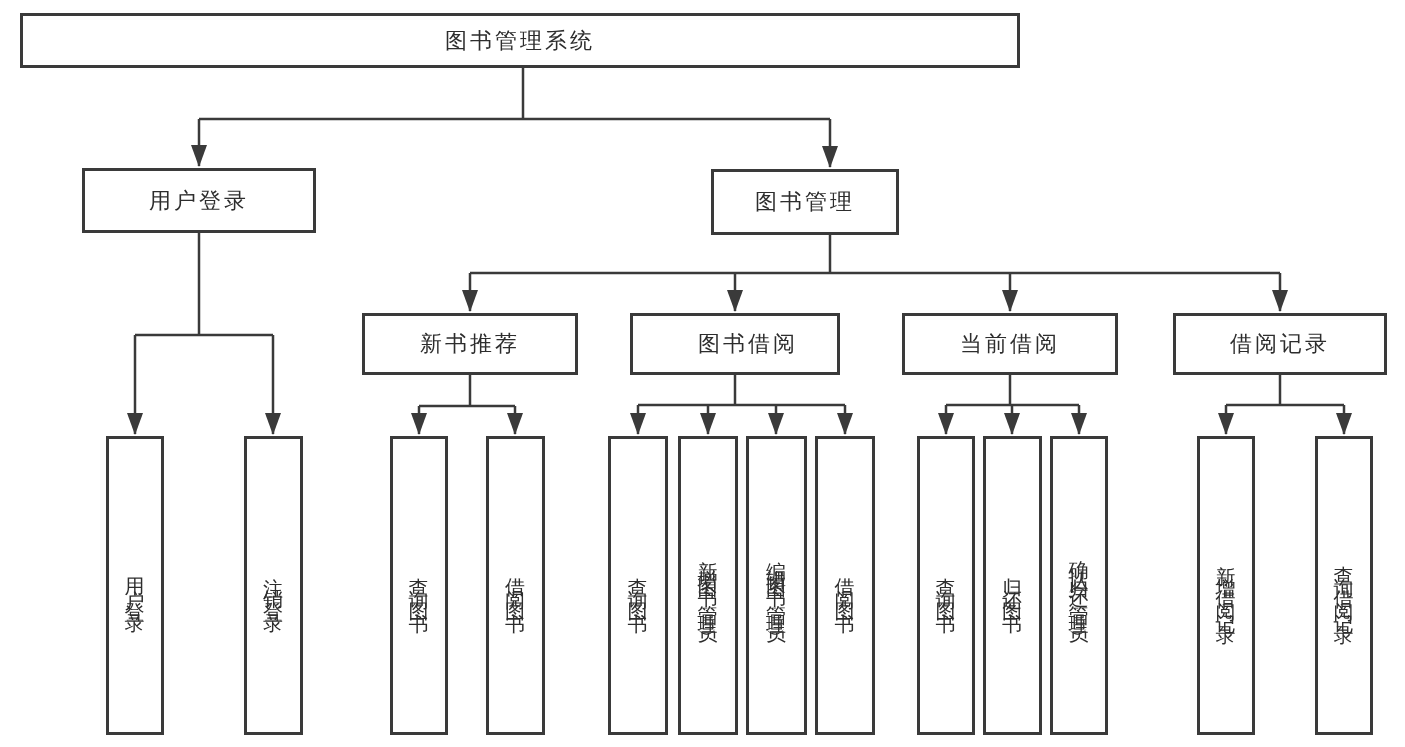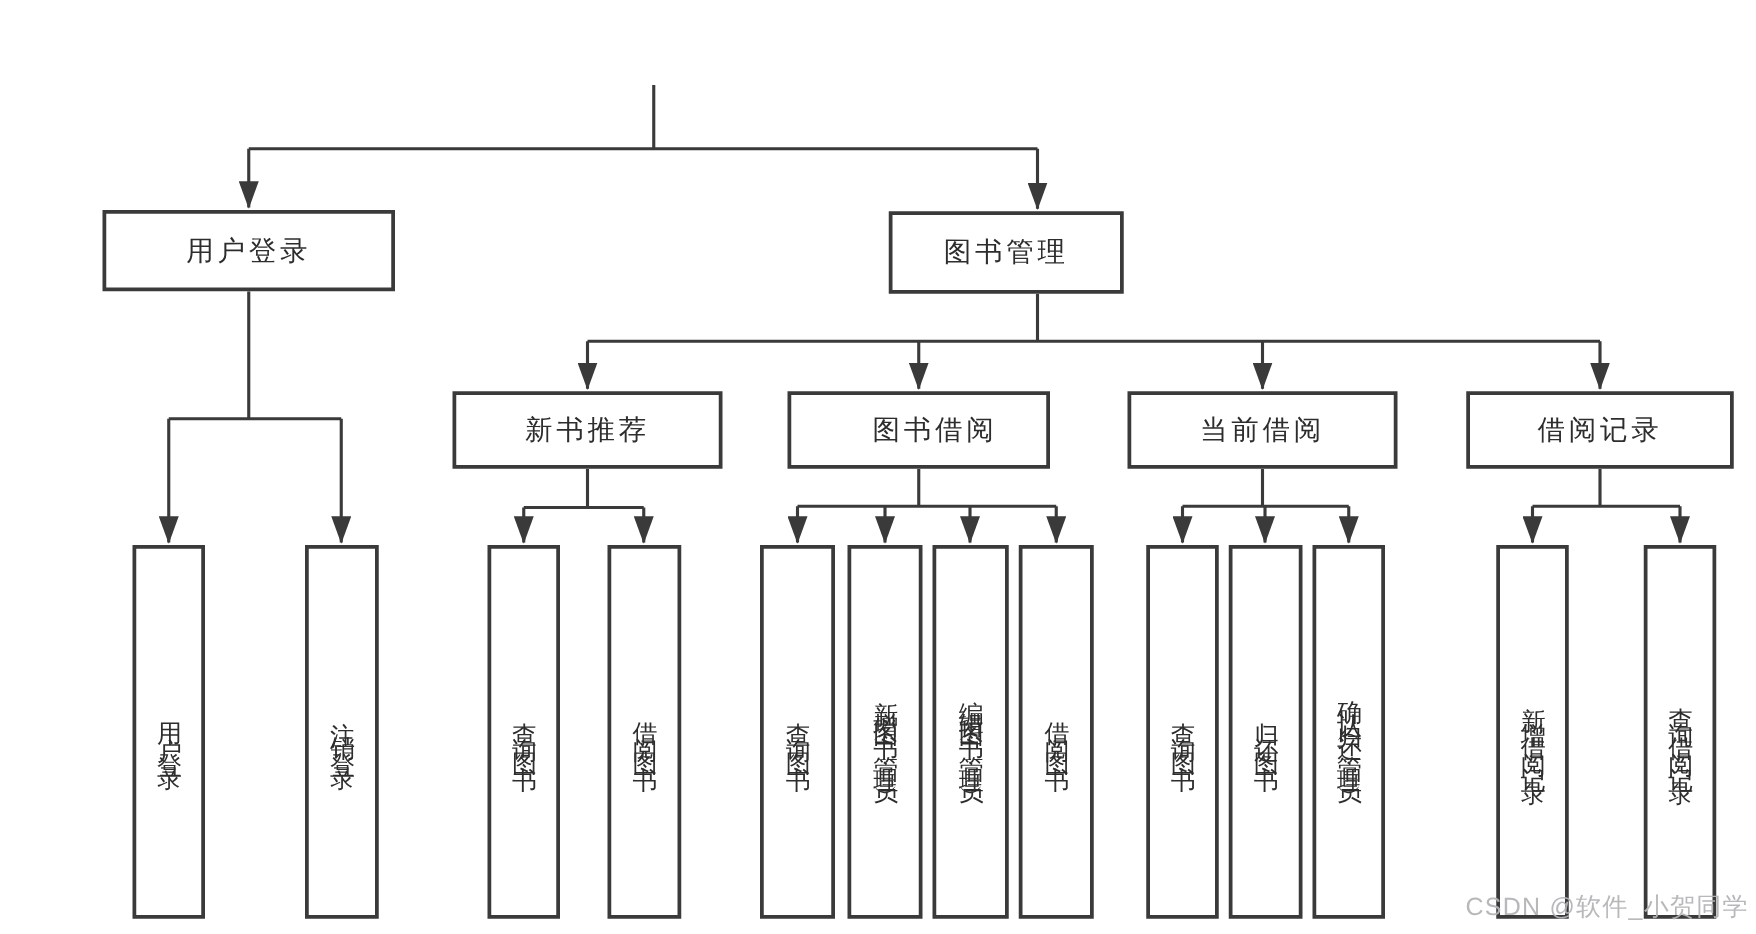--- a/index.html
+++ b/index.html
@@ -88,20 +88,23 @@
       <line x1="1012" y1="405" x2="1012" y2="434" marker-end="url(#arw)"></line>
       <line x1="1079" y1="405" x2="1079" y2="434" marker-end="url(#arw)"></line>
 
       <path d="M1280,375 V405"></path>
       <path d="M1226,405 H1344"></path>
       <line x1="1226" y1="405" x2="1226" y2="434" marker-end="url(#arw)"></line>
       <line x1="1344" y1="405" x2="1344" y2="434" marker-end="url(#arw)"></line>
     </g>
   </svg>
 
+  <div class="node" style="left:20px;top:13px;width:1000px;height:55px;">
+    <span class="lbl">图书管理系统</span>
+  </div>
 
   <div class="node" style="left:82px;top:168px;width:234px;height:65px;">
     <span class="lbl">用户登录</span>
   </div>
   <div class="node" style="left:711px;top:169px;width:188px;height:66px;">
     <span class="lbl">图书管理</span>
   </div>
 
   <div class="node" style="left:362px;top:313px;width:216px;height:62px;">
     <span class="lbl">新书推荐</span>
@@ -153,15 +156,14 @@
     <span class="vlbl long">确认归还（管理员）</span>
   </div>
 
   <div class="node leaf" style="left:1197px;width:58px;">
     <span class="vlbl">新增借阅记录</span>
   </div>
   <div class="node leaf" style="left:1315px;width:58px;">
     <span class="vlbl">查询借阅记录</span>
   </div>
 
-  <div class="watermark">CSDN @软件_小贺同学</div>
 
 </div>
 
 </body></html>

